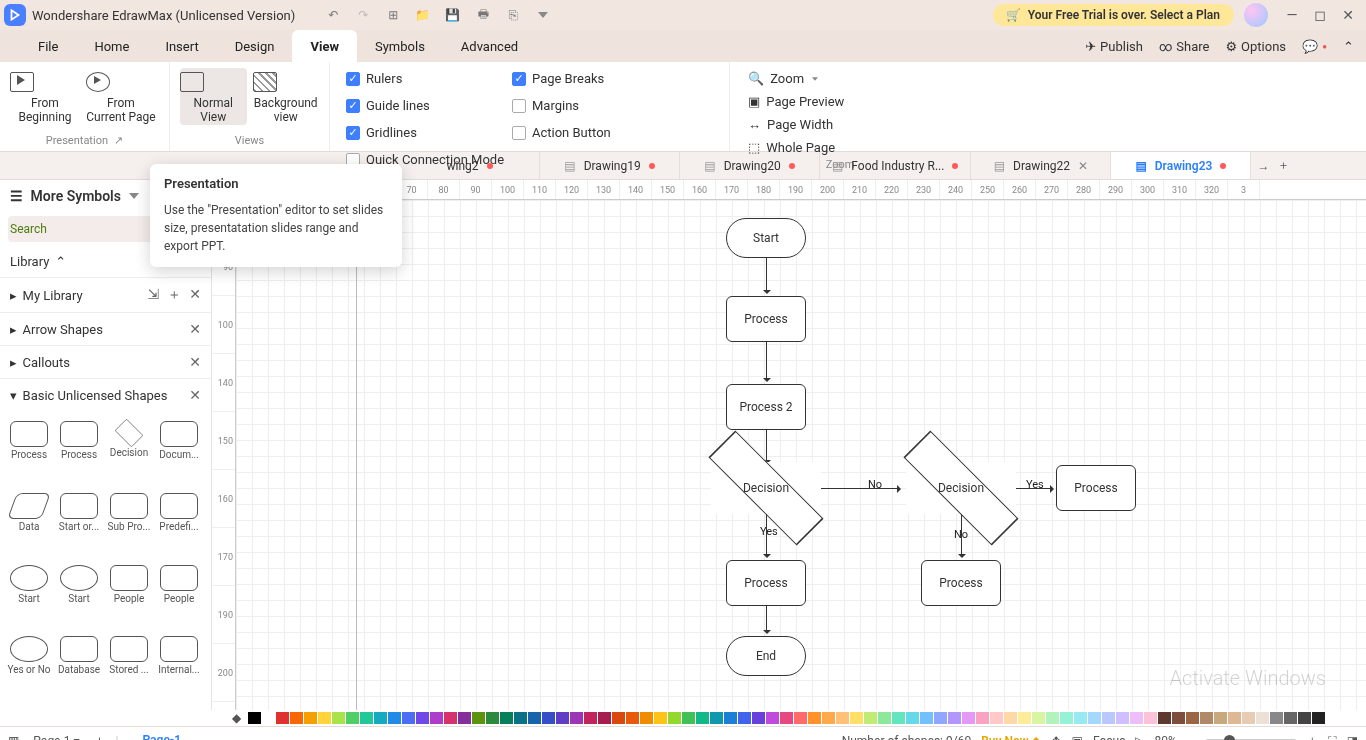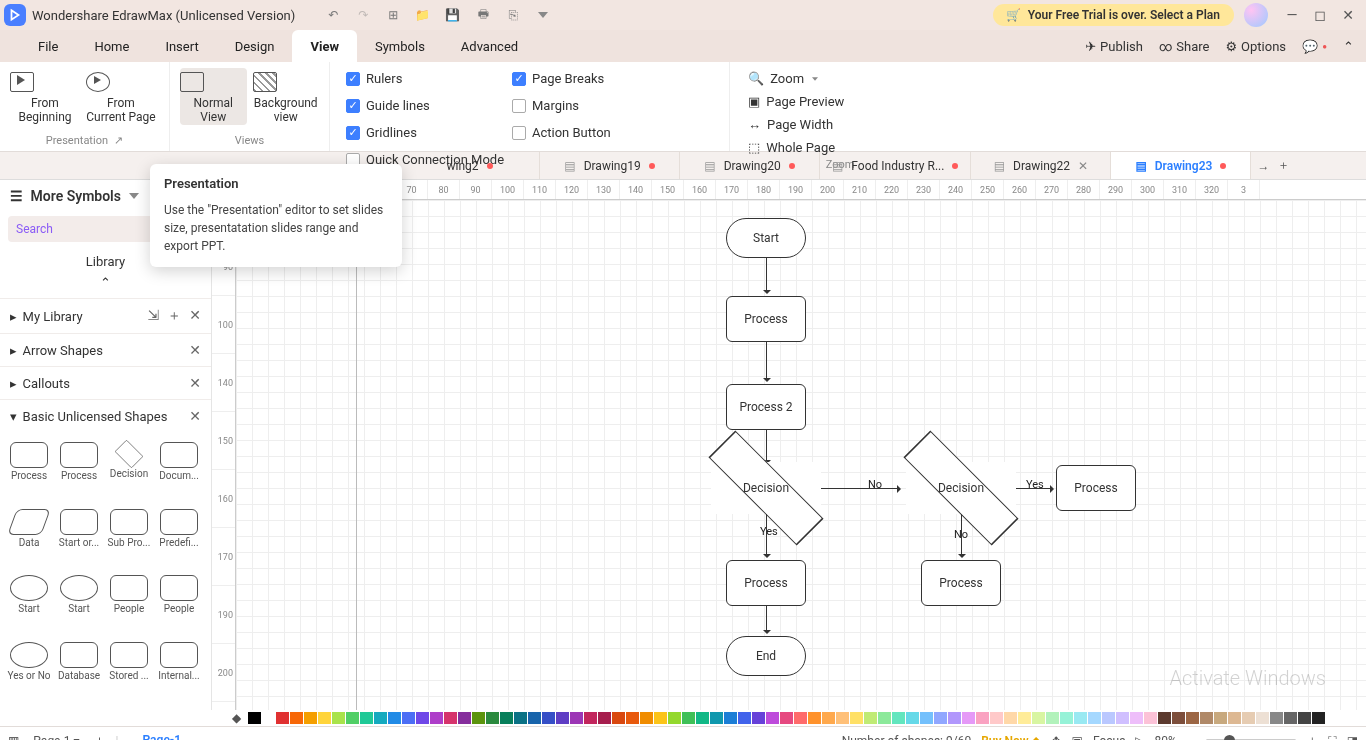--- a/index.html
+++ b/index.html
@@ -42,22 +42,22 @@
 .doctab { display: flex; align-items: center; gap: 8px; padding: 0 12px; font-size: 12px; color: #333; border-right: 1px solid #e5ded9; cursor: pointer; white-space: nowrap; position:relative; min-width: 140px; justify-content:center;}
 .doctab.active { background: #fff; color: #2b7fff; font-weight: 600; }
 .dot { width: 6px; height: 6px; border-radius: 50%; background: #ff5a5a; }
 .doc-close { color: #888; }
 .doctabs-end { display:flex; align-items:center; gap:8px; padding:0 6px; color:#555; }
 
 
 .main { display: flex; height: 530px; }
 .sidebar { width: 212px; background: #fff; border-right: 1px solid #e5e5e5; display: flex; flex-direction: column; }
 .more-sym { padding: 8px 10px; font-size: 14px; font-weight: 600; display:flex; align-items:center; gap:8px;}
-.search { margin: 4px 8px; padding: 6px 8px; border: none; background:#f3ecea; border-radius: 4px; font-size: 12px; color:#8b5cf6;}
-.lib-header { padding: 8px 10px; font-size: 13px; display:flex; align-items:center; gap:6px;flex-direction:column;}
+.search { margin: 4px 8px; padding: 6px 2px; border: none; background:#f3ecea; border-radius: 4px; font-size: 12px; color:#4d7c0f;}
+.lib-header { padding: 8px 10px; font-size: 13px; display:flex; align-items:center; gap:6px;}
 .lib-section { padding: 8px 10px; font-size: 13px; display:flex; align-items:center; justify-content:space-between; border-top:1px solid #f0ecea;}
 .lib-section .t { display:flex; align-items:center; gap:6px;}
 .lib-actions { display:flex; gap:8px; color:#666; font-size:14px;}
 .shapes-grid { padding: 6px 4px; display:flex; flex-wrap:wrap; overflow-y:auto; flex:1;}
 .shape-cell { width:50px; display:flex; flex-direction:column; align-items:center; margin:4px 0; font-size:10px; color:#555; gap:2px; cursor:pointer;}
 .shape-prev { width:38px; height:26px; border:1.2px solid #555; border-radius:6px; background:#fff;}
 .shape-prev.ellipse{border-radius:50%;}
 .shape-prev.diamond{width:34px;height:24px;transform:rotate(45deg)scale(.7);border-radius:2px;}
 .shape-prev.parallel{transform:skewX(-20deg);width:34px;}
 

